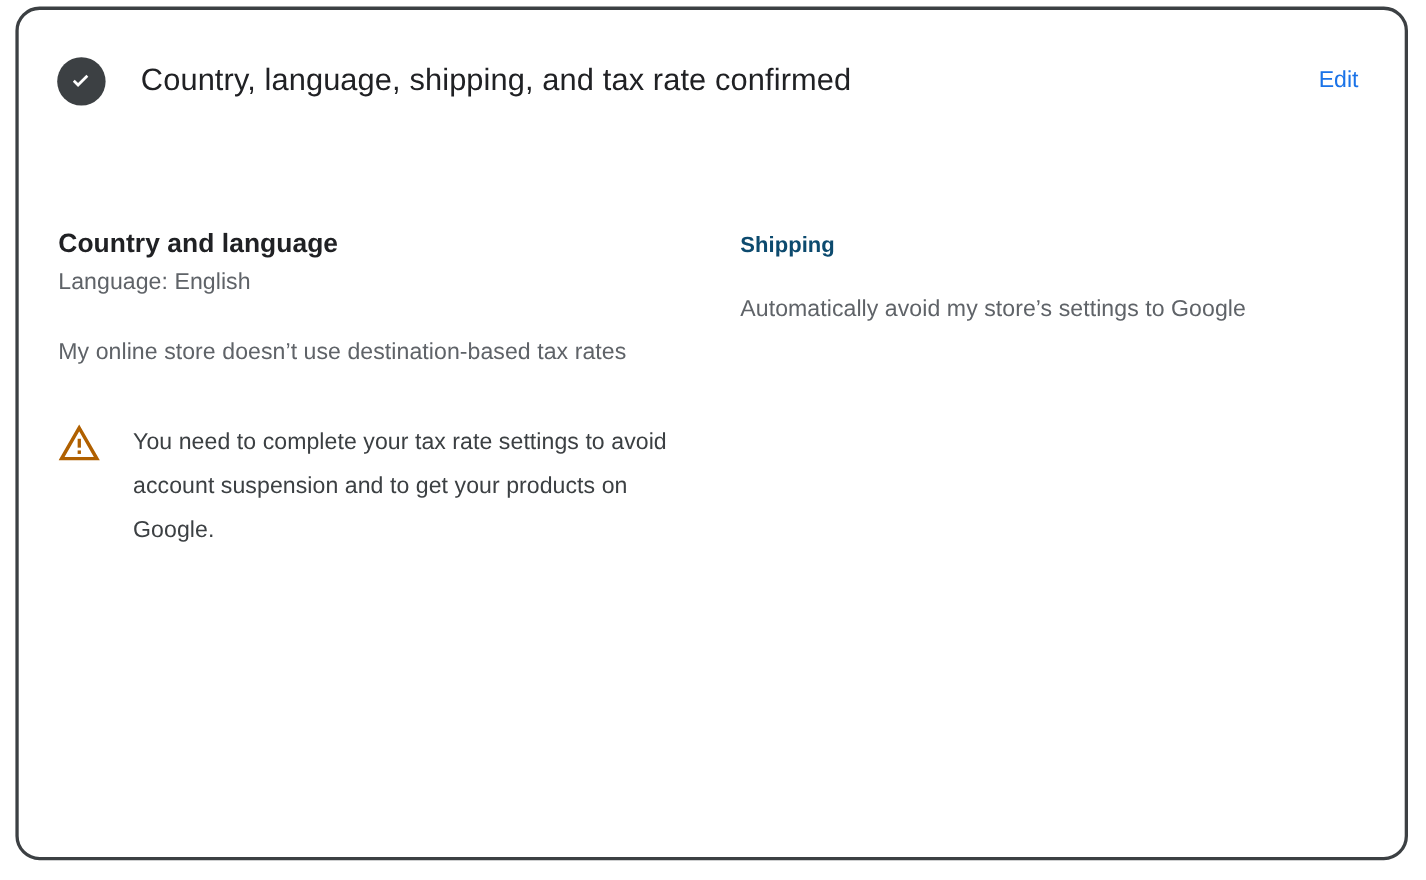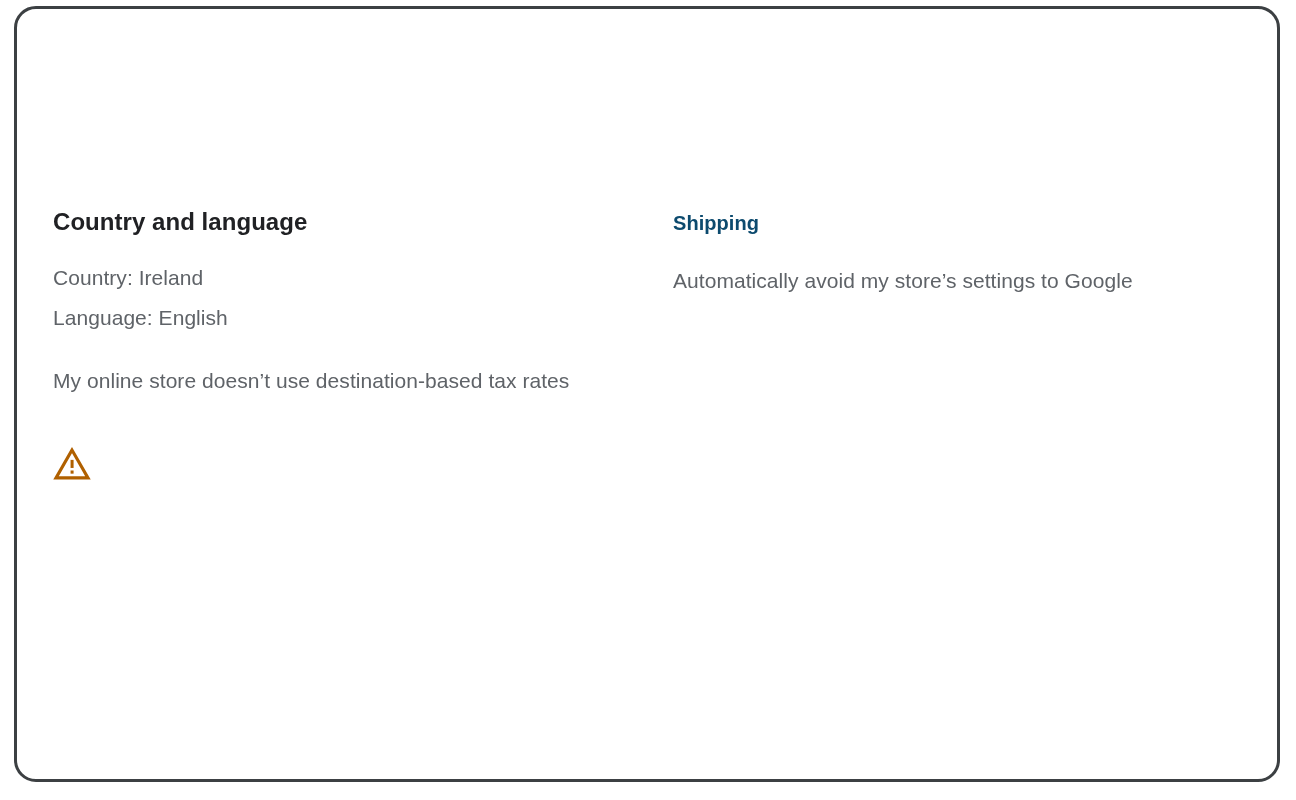--- a/index.html
+++ b/index.html
@@ -156,42 +156,54 @@
     letter-spacing: 0.05px;
   }
 
   .tax-block { padding-top: 0; }
 </style>
 </head>
 <body>
 
 <div class="card">
 
+  <div class="card-header">
+
+    <div class="check-badge">
+      <svg width="26" height="26" viewBox="0 0 24 24" aria-hidden="true">
+        <path d="M9.2 16.6 4.8 12.2l1.6-1.6 2.8 2.8 7.0-7.0 1.6 1.6z" fill="#ffffff"></path>
+      </svg>
+    </div>
+
+    <div class="header-title">Country, language, shipping, and tax rate confirmed</div>
+
+    <a class="edit-link">Edit</a>
+  </div>
 
   <div class="card-body">
 
     <div class="col-left">
 
       <div class="section">
         <h2 class="h-major">Country and language</h2>
-        <div class="body-text tight">Country: Ireland</div>
         <div class="body-text tight" style="margin-top:0">Language: English</div>
       </div>
 
       <div class="section tax-block">
         <div class="body-text wrap-tax">My online store doesn’t use destination-based tax rates</div>
 
         <div class="warning">
           <div class="warn-icon">
             <svg width="38" height="38" viewBox="0 0 24 24" aria-hidden="true">
               <path d="M12 3.2 1.9 20.8h20.2L12 3.2z" fill="none" stroke="#b06000" stroke-width="2" stroke-linejoin="miter"></path>
               <rect x="11.1" y="9.4" width="1.9" height="5.1" fill="#b06000"></rect>
               <rect x="11.1" y="16.1" width="1.9" height="2.0" fill="#b06000"></rect>
             </svg>
           </div>
+          <div class="warn-text">You need to complete your tax rate settings to avoid account suspension and to get your products on Google.</div>
         </div>
       </div>
 
     </div>
 
     <div class="col-right">
       <div class="section">
         <h2 class="h-minor">Shipping</h2>
         <div class="body-text wrap-shipping">Automatically avoid my store’s settings to Google</div>
       </div>

